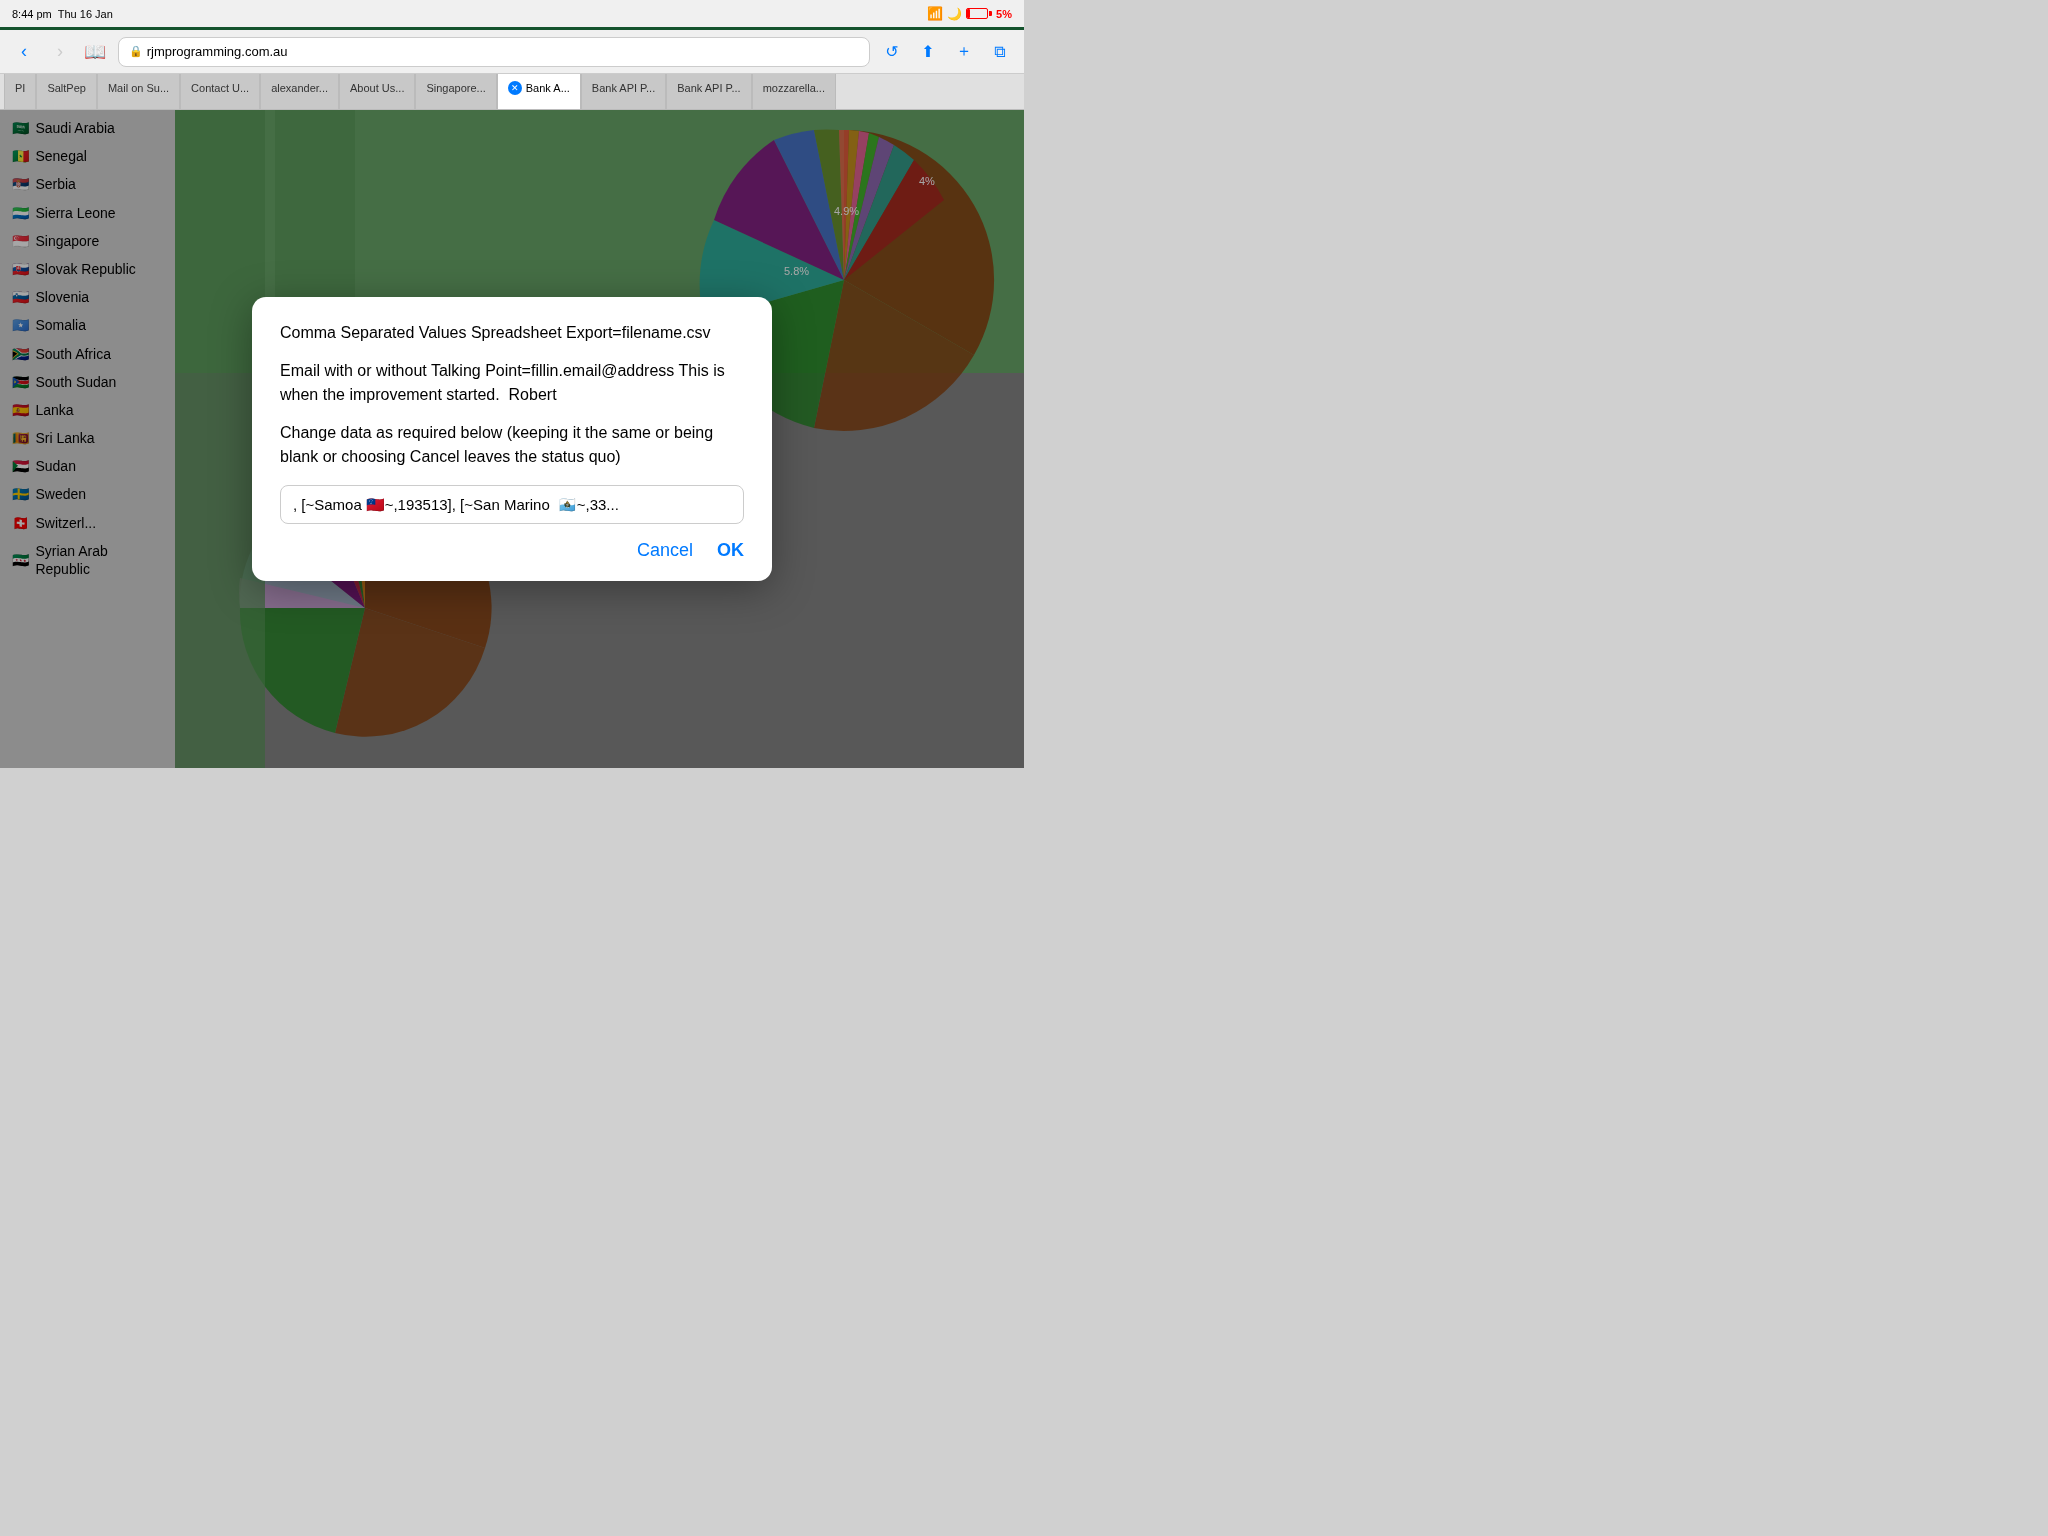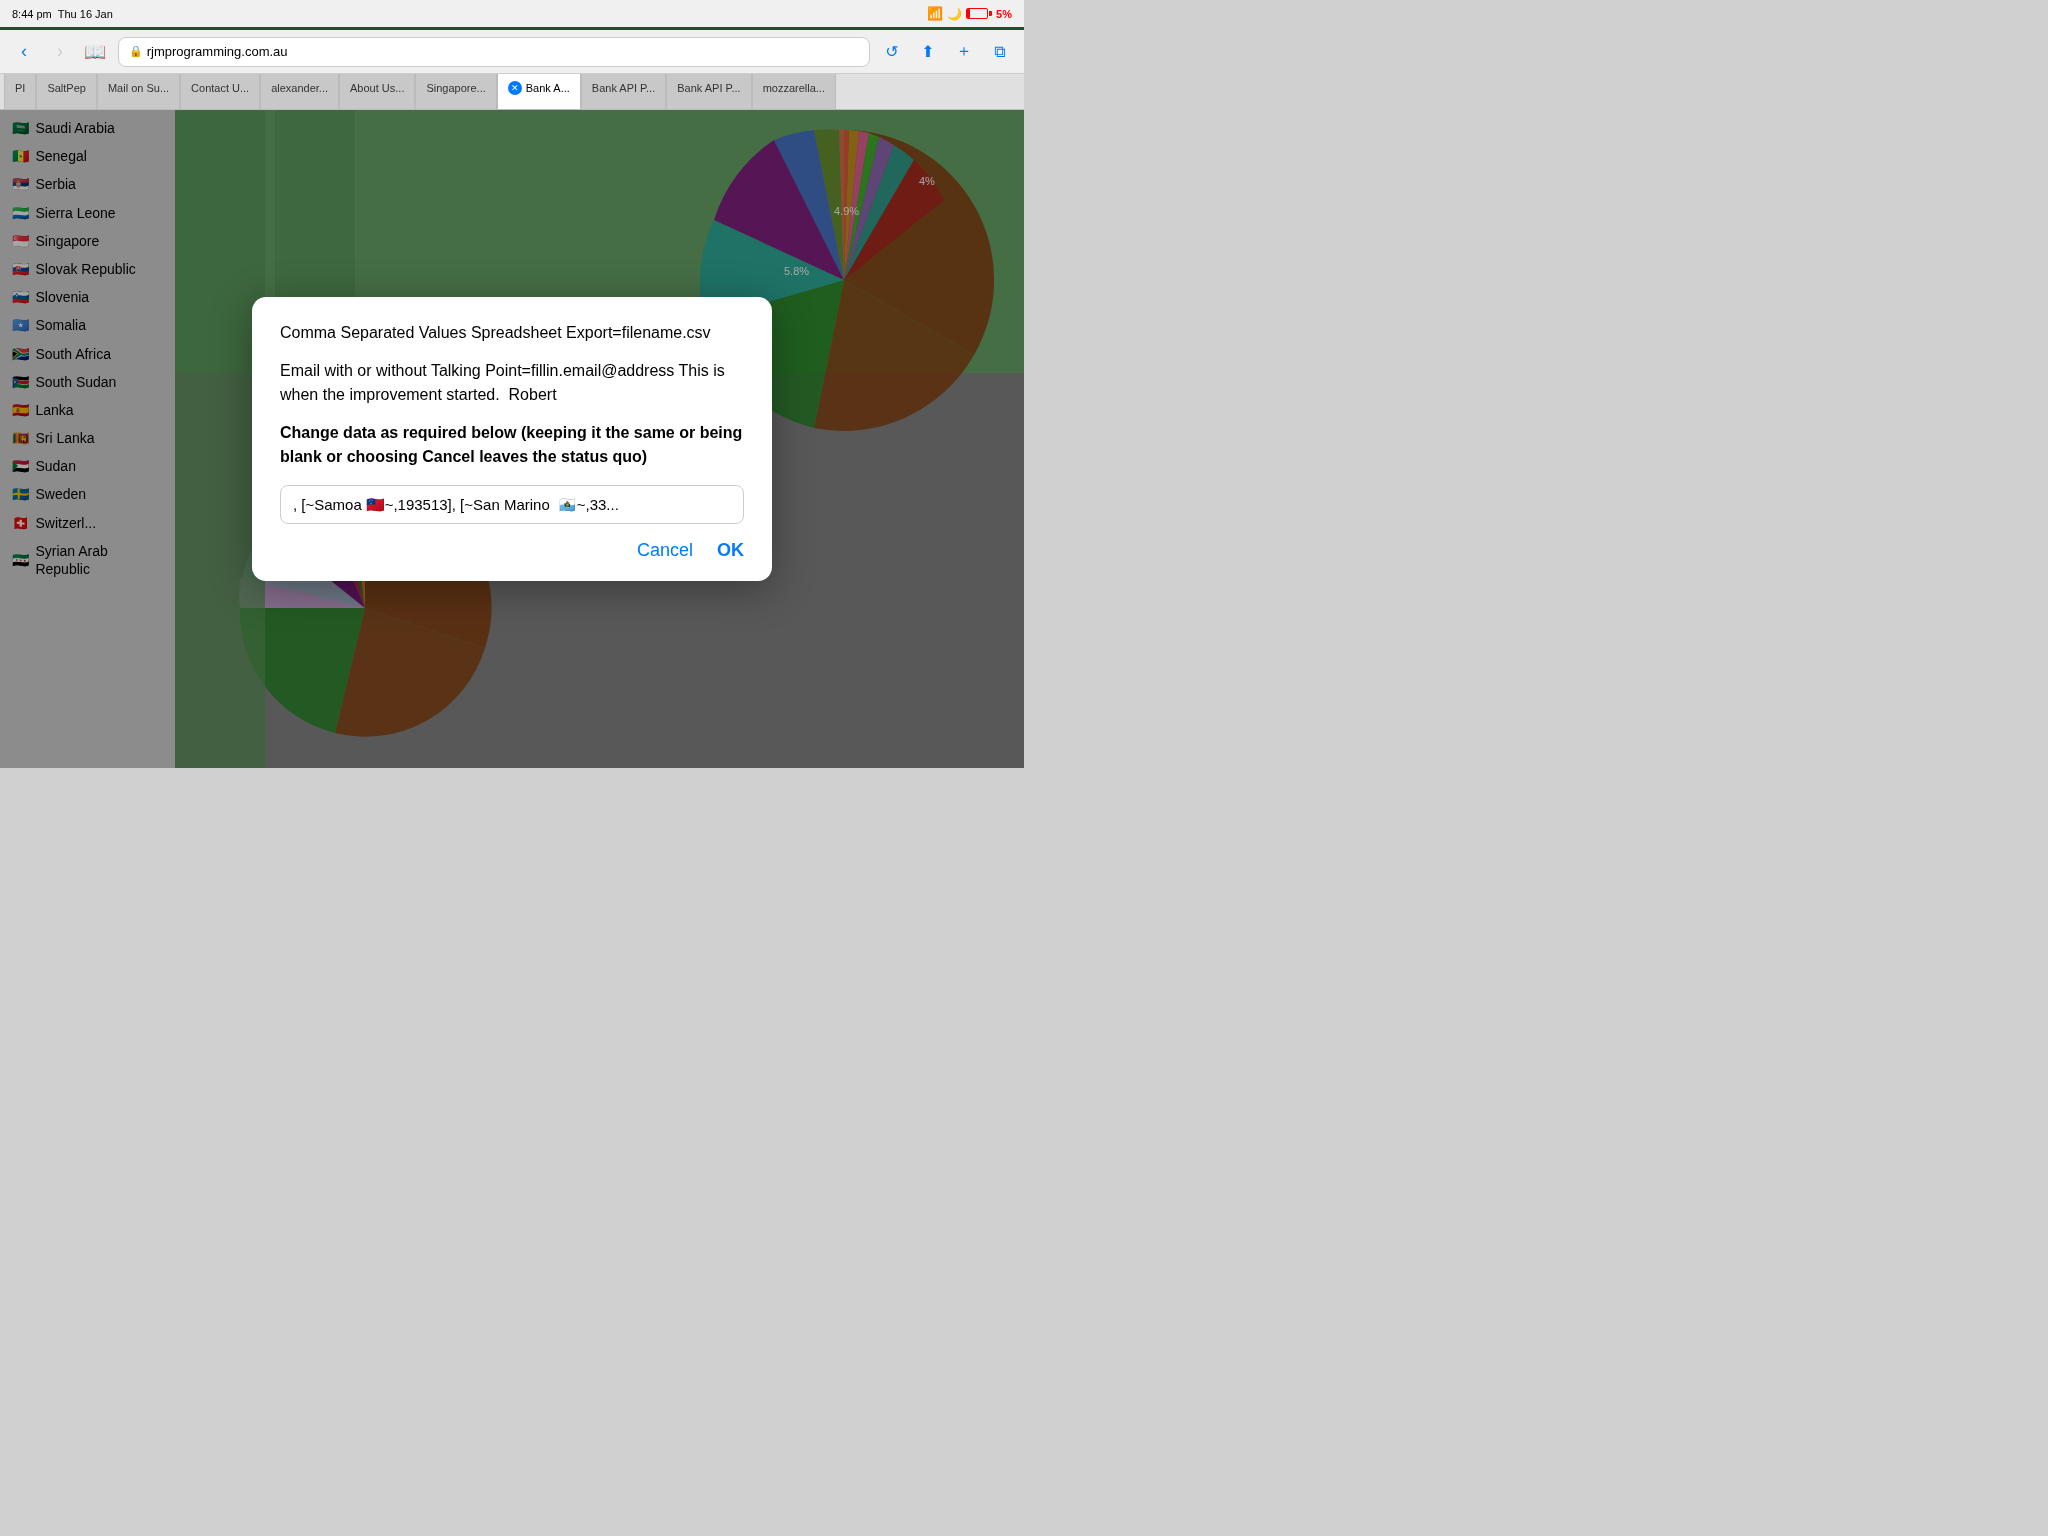--- a/index.html
+++ b/index.html
@@ -194,21 +194,20 @@
       font-size: 16px;
       line-height: 1.5;
       color: #000;
       margin-bottom: 16px;
     }
     .modal-body p {
       margin-bottom: 14px;
     }
     .modal-body p:last-child {
       margin-bottom: 8px;
-      font-weight: bold;
     }
 
     .modal-input {
       width: 100%;
       border: 1px solid #ccc;
       border-radius: 8px;
       padding: 10px 12px;
       font-size: 15px;
       color: #000;
       margin-bottom: 12px;

